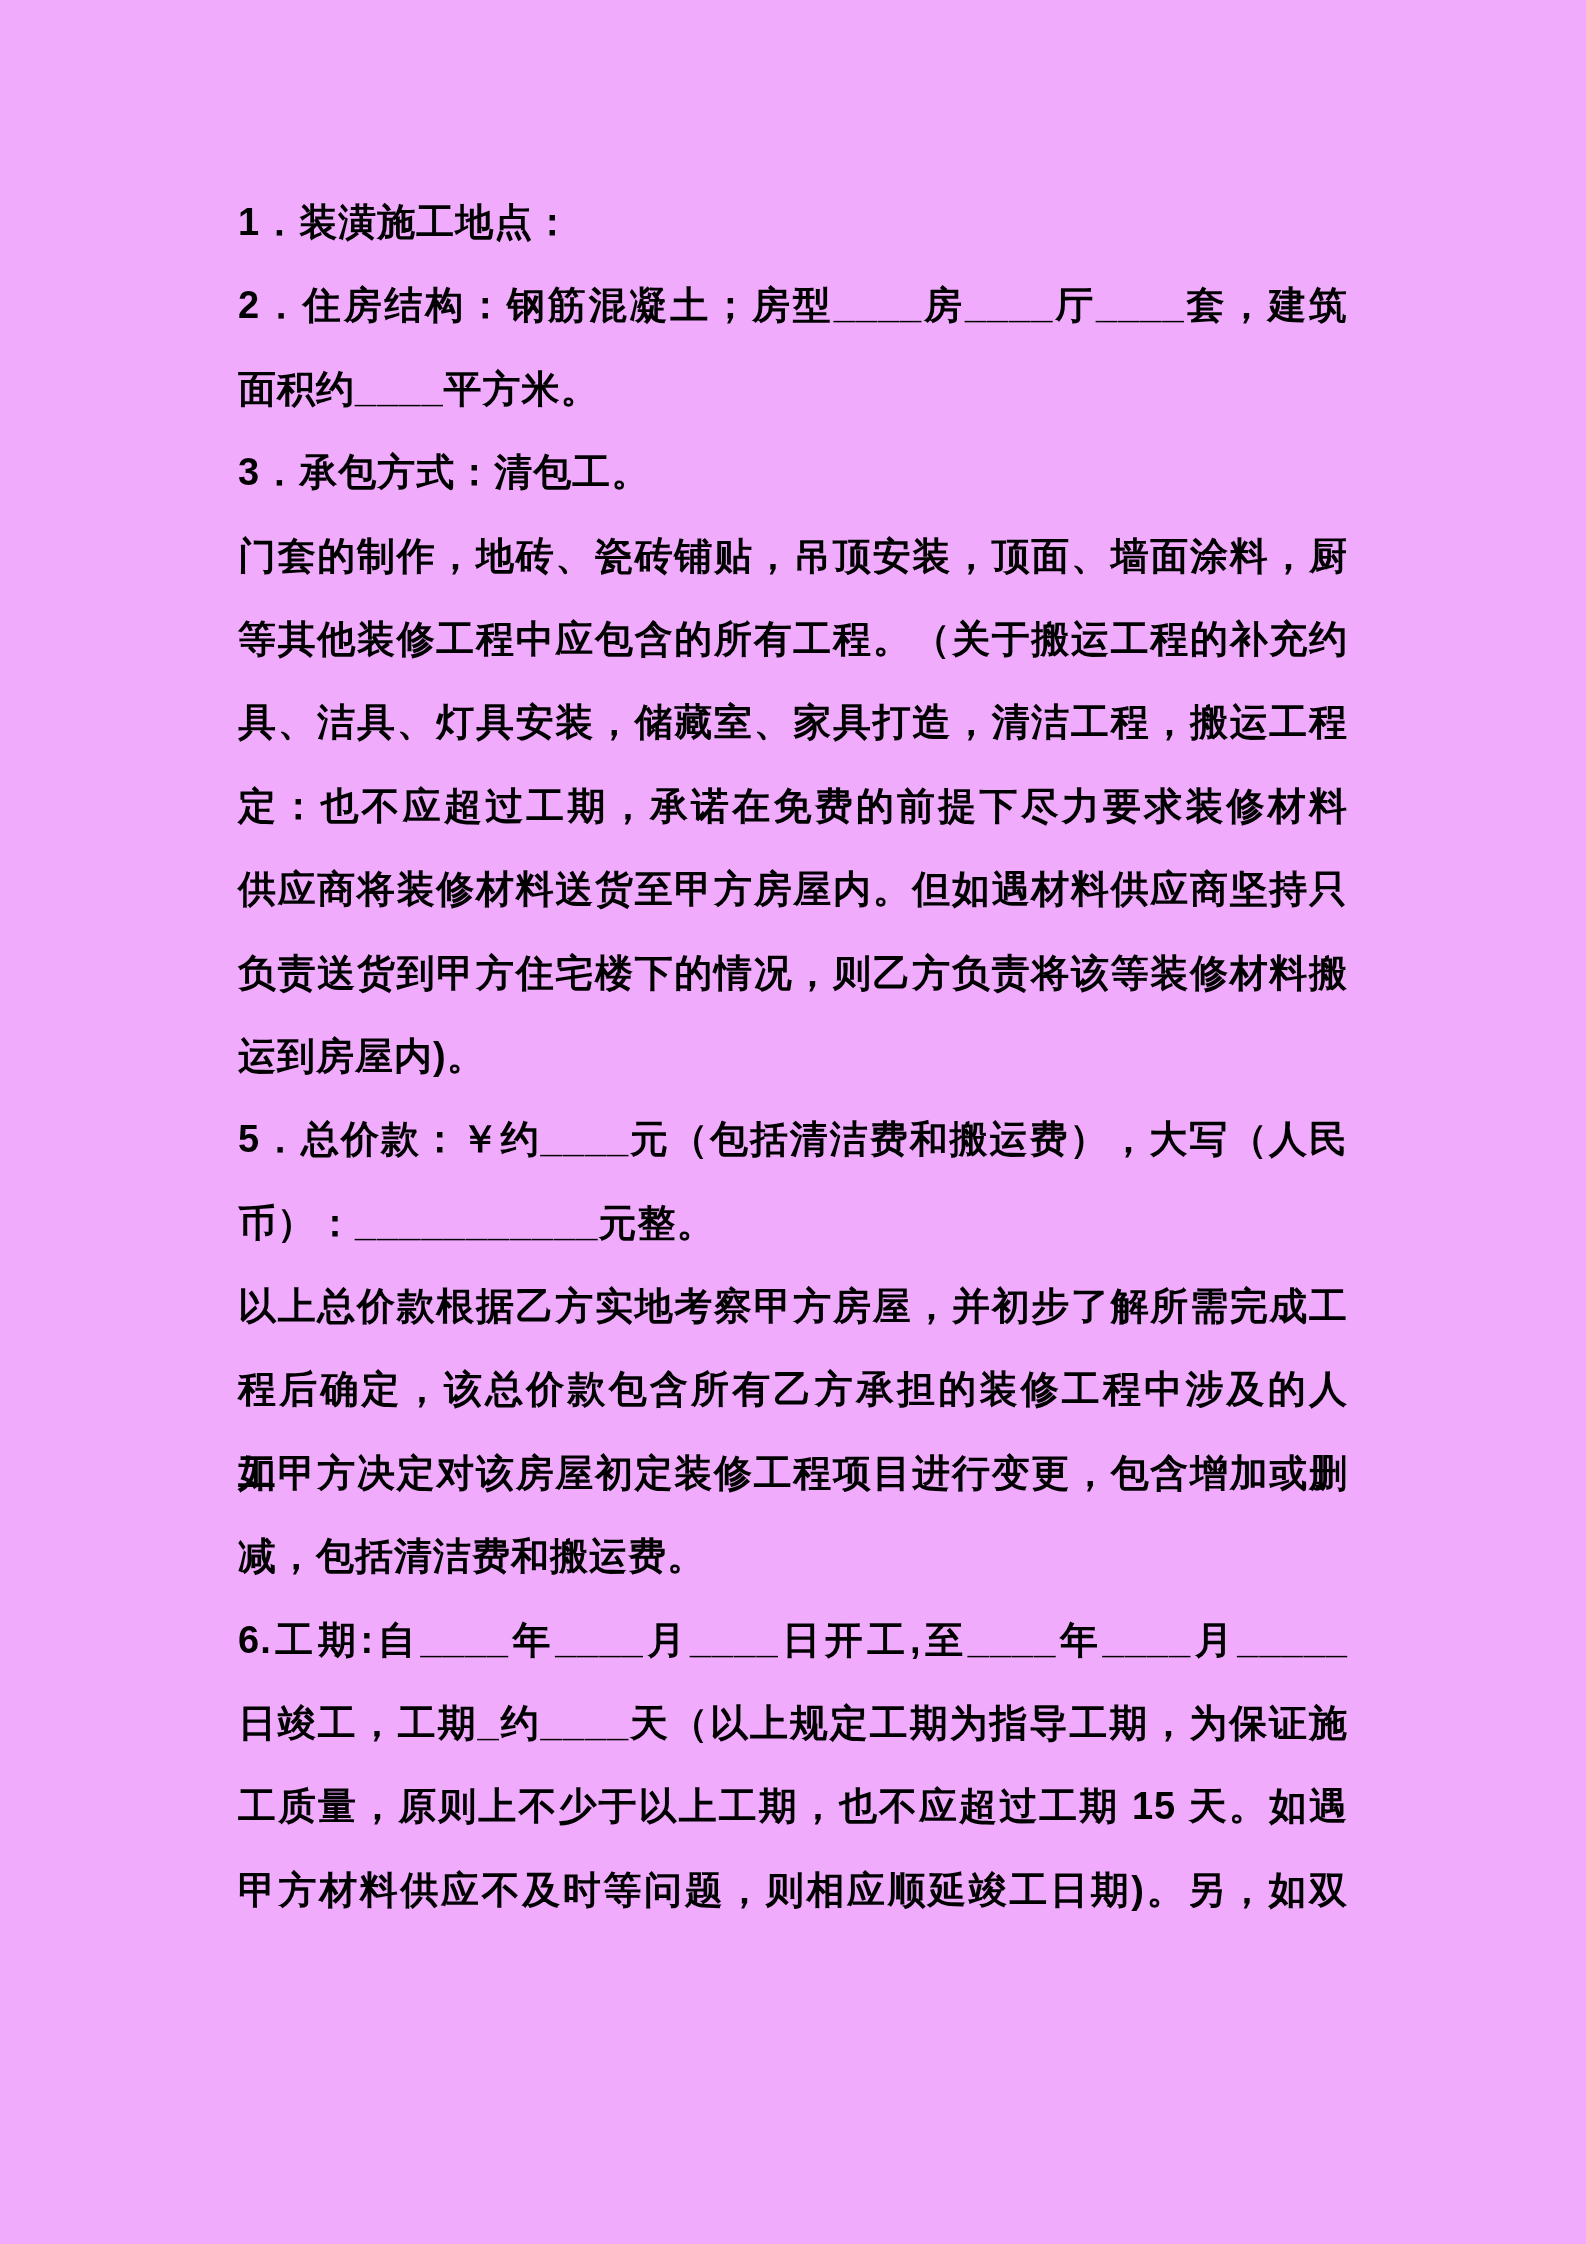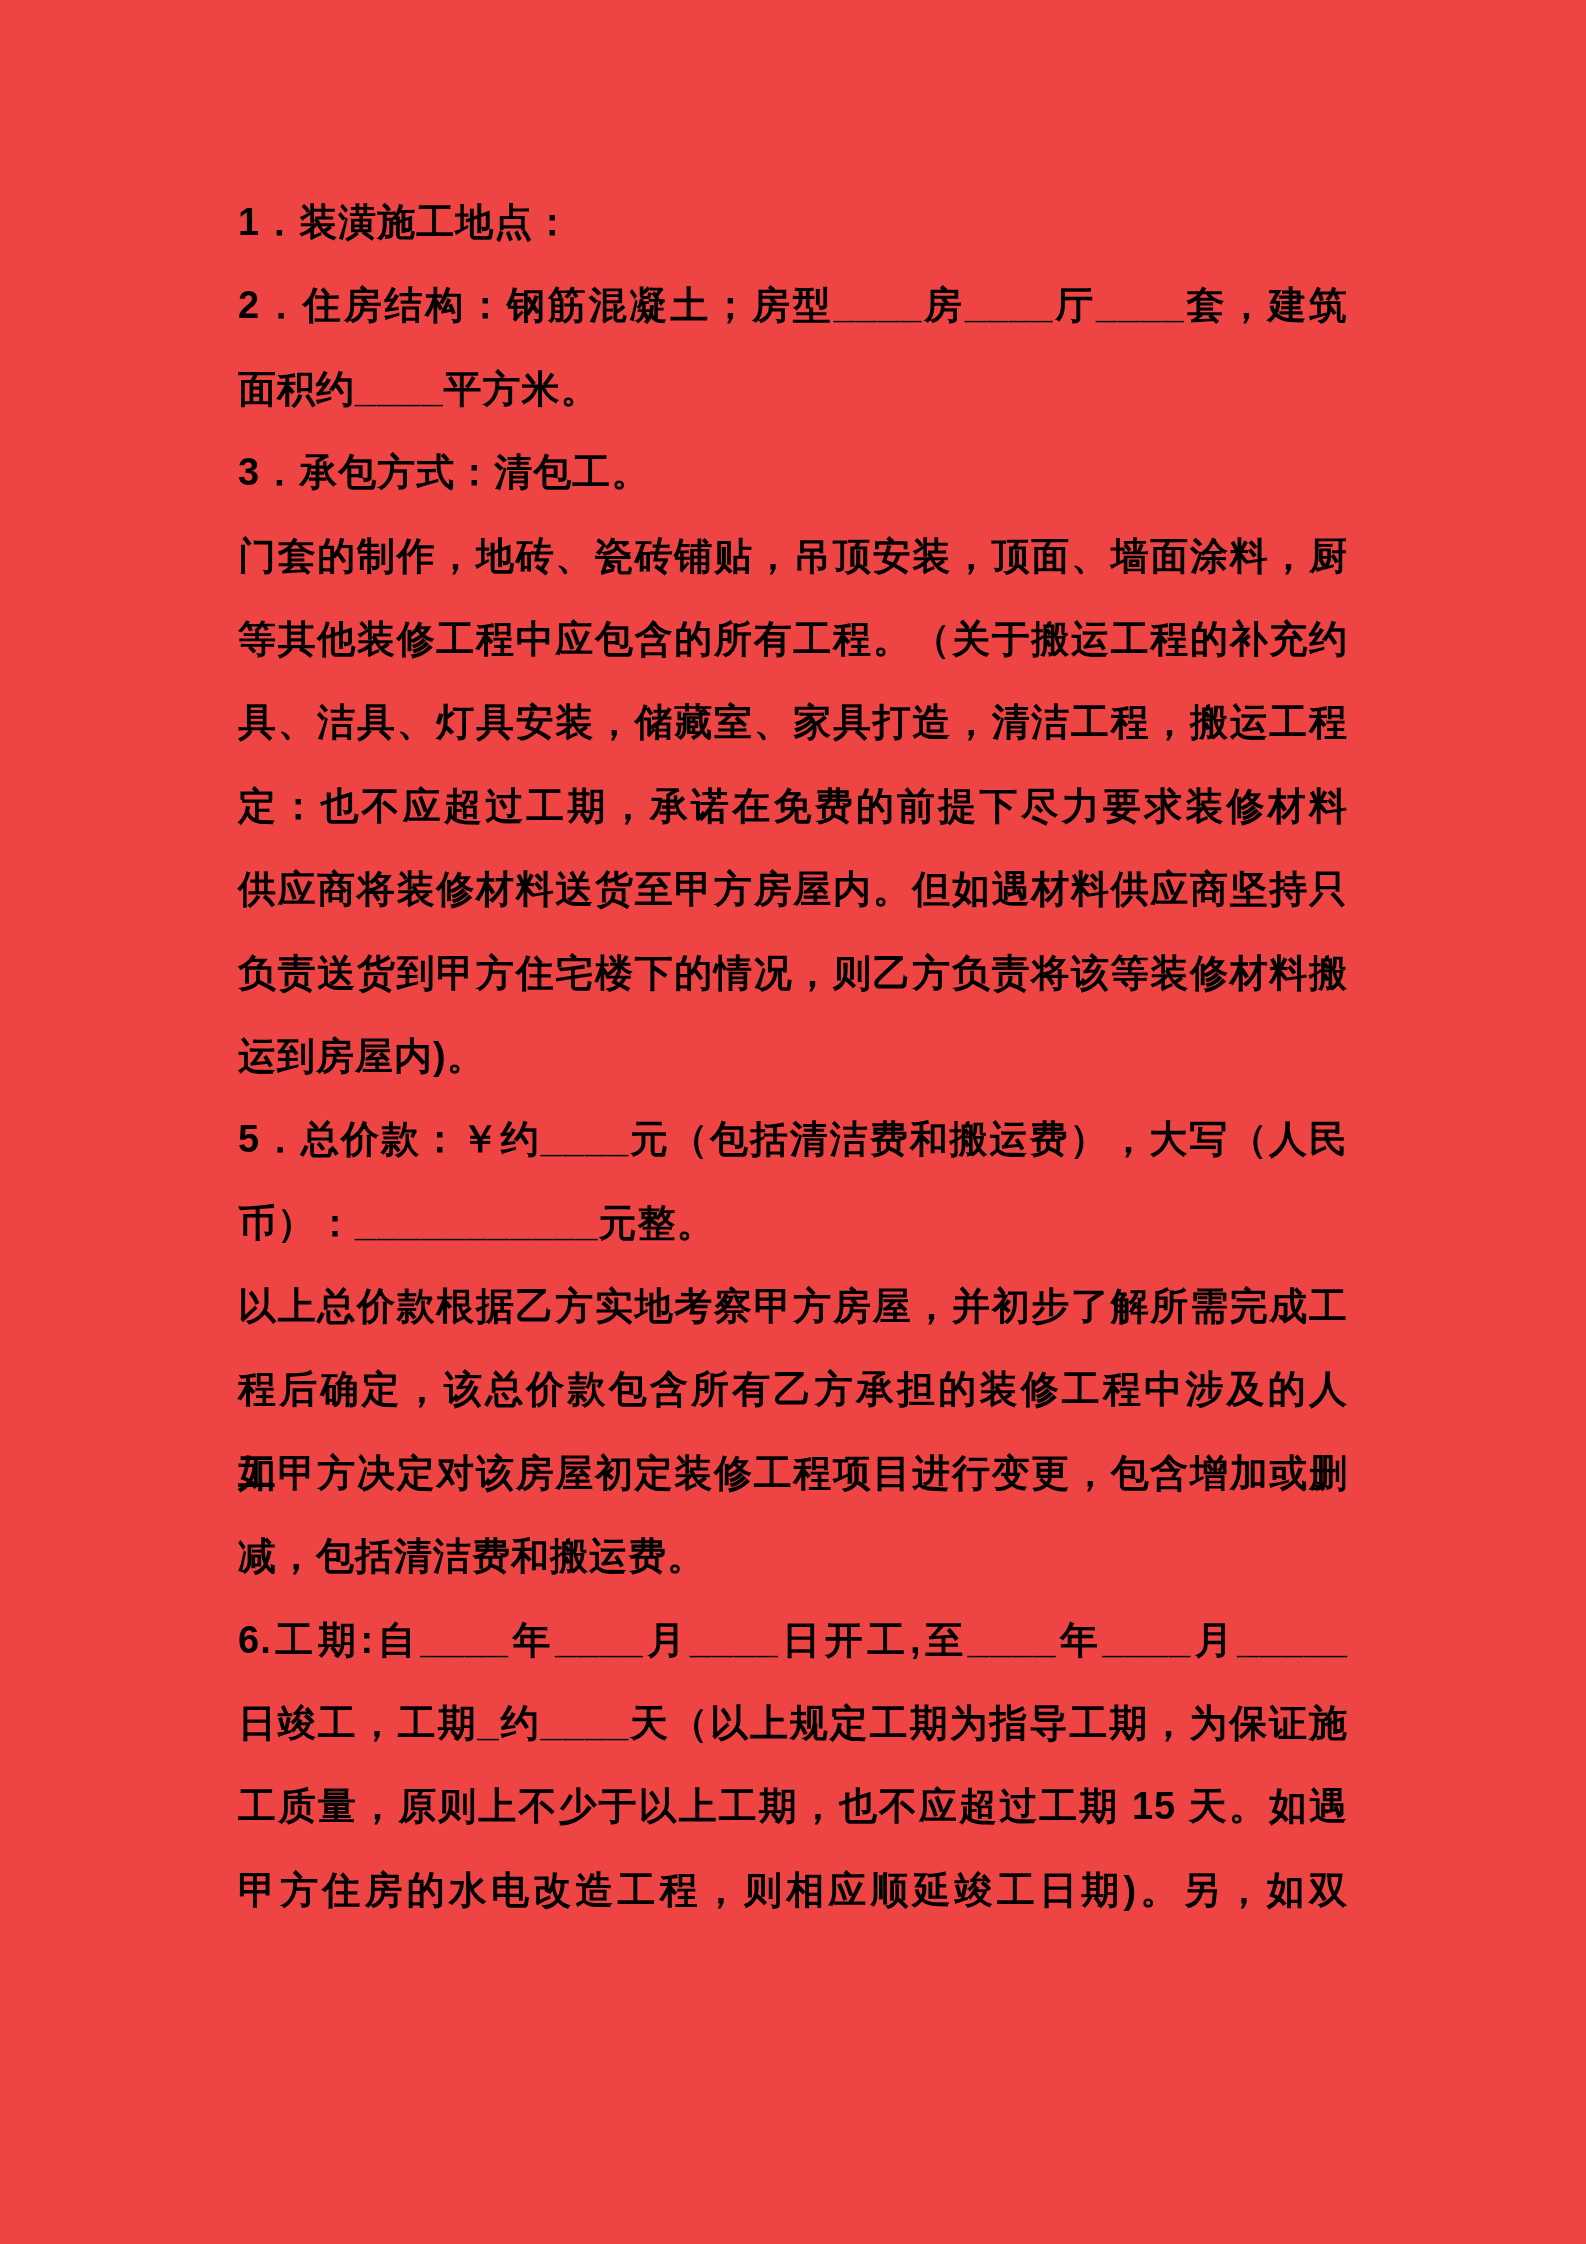--- a/index.html
+++ b/index.html
@@ -33,21 +33,21 @@
   .line.fill {
     white-space: normal;
     text-align: justify;
     text-align-last: justify;
     -moz-text-align-last: justify;
   }
 </style>
 </head>
 <body>
 
-<div class="page" style="background: #ef4444;">
+<div class="page" style="background: #f0abfc;">
   <div class="text-block" id="contract-body" style="color: rgb(0, 0, 0);">
       <div class="line">1．装潢施工地点：</div>
       <div class="line fill">2．住房结构：钢筋混凝土；房型____房____厅____套，建筑</div>
       <div class="line">面积约____平方米。</div>
       <div class="line">3．承包方式：清包工。</div>
       <div class="line fill">门套的制作，地砖、瓷砖铺贴，吊顶安装，顶面、墙面涂料，厨</div>
       <div class="line fill">等其他装修工程中应包含的所有工程。（关于搬运工程的补充约</div>
       <div class="line fill">具、洁具、灯具安装，储藏室、家具打造，清洁工程，搬运工程</div>
       <div class="line fill">定：也不应超过工期，承诺在免费的前提下尽力要求装修材料</div>
       <div class="line fill">供应商将装修材料送货至甲方房屋内。但如遇材料供应商坚持只</div>
@@ -55,15 +55,15 @@
       <div class="line">运到房屋内)。</div>
       <div class="line fill">5．总价款：￥约____元（包括清洁费和搬运费），大写（人民</div>
       <div class="line">币）：___________元整。</div>
       <div class="line fill">以上总价款根据乙方实地考察甲方房屋，并初步了解所需完成工</div>
       <div class="line fill">程后确定，该总价款包含所有乙方承担的装修工程中涉及的人工。</div>
       <div class="line fill">如甲方决定对该房屋初定装修工程项目进行变更，包含增加或删</div>
       <div class="line">减，包括清洁费和搬运费。</div>
       <div class="line fill">6.工期:自____年____月____日开工,至____年____月_____</div>
       <div class="line fill">日竣工，工期_约____天（以上规定工期为指导工期，为保证施</div>
       <div class="line fill">工质量，原则上不少于以上工期，也不应超过工期 15 天。如遇</div>
-      <div class="line fill">甲方住房的水电改造工程，则相应顺延竣工日期)。另，如双</div>
+      <div class="line fill">甲方材料供应不及时等问题，则相应顺延竣工日期)。另，如双</div>
     </div>
 </div>
 
 </body></html>

